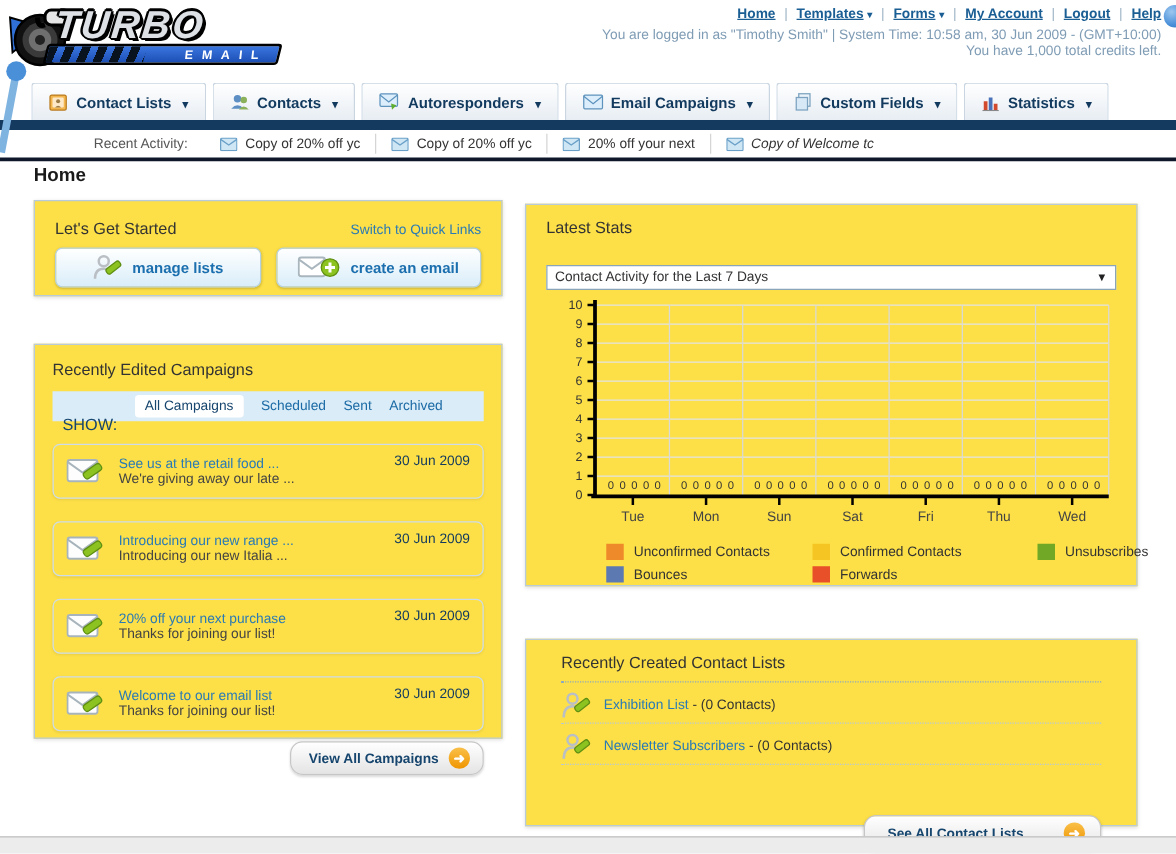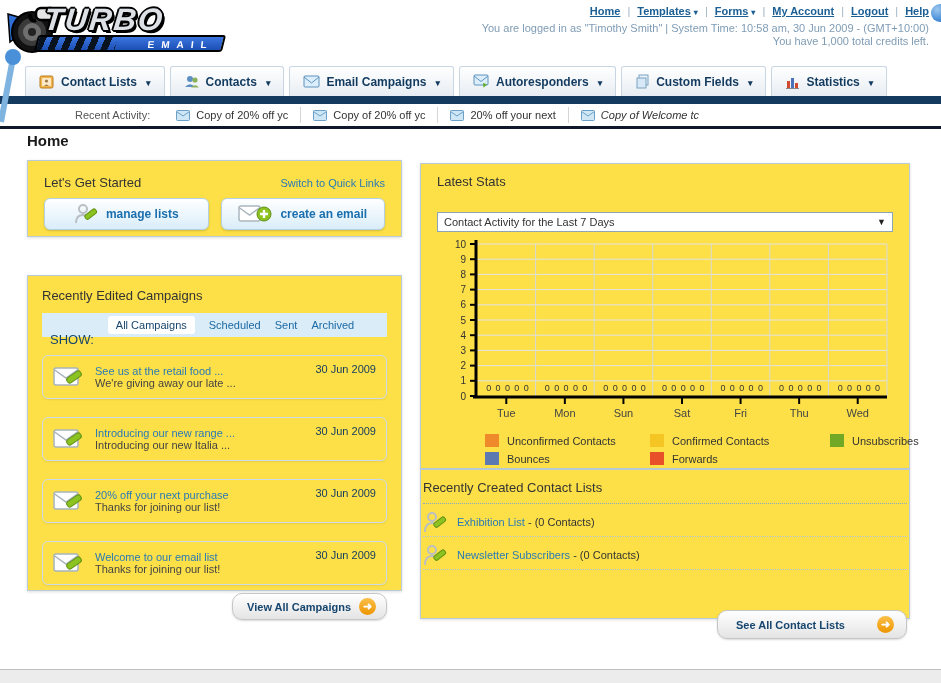--- a/index.html
+++ b/index.html
@@ -109,21 +109,21 @@
     margin-top:23px; height:20px; border:1px solid #8aa5b8; display:flex; align-items:center;
     justify-content:space-between; padding:0 6px; color:#333; font-size:11px; cursor:pointer; background:#fff;
   }
   .stats-select .sel-arrow { font-size:9px; color:#222; }
   #chart-holder { margin-top:2px; margin-left:-6px; }
   #legend { display:grid; grid-template-columns:165px 180px auto; row-gap:5px; margin-left:48px; margin-top:2px; }
   .legend-item { display:flex; align-items:center; gap:8px; font-size:11px; color:#333; }
   .legend-swatch { width:14px; height:13px; display:inline-block; }
 
   
-  .cl-panel { top:469px; left:420px; width:490px; height:150px; padding:10px 2px; }
+  .cl-panel { top:511px; left:420px; width:490px; height:150px; padding:10px 28px; }
   .cl-sep { border-bottom:1px dotted #8fa9bd; margin-top:8px; }
   .cl-row { display:flex; align-items:center; gap:10px; padding:5px 0 2px 0; border-bottom:1px dotted #b7c8d6; height:33px; }
   .cl-link { color:#2a7ab5; font-size:11px; cursor:pointer; }
   .cl-suffix { color:#333; font-size:11px; }
   .cl-btn-wrap { display:flex; justify-content:flex-end; margin-top:16px; }
 
   
   .footer { position:absolute; top:669px; left:0; width:941px; height:14px;
     background:#ececec; border-top:1px solid #bfbfbf; }
 
@@ -188,34 +188,34 @@
     <svg width="16" height="15" viewBox="0 0 16 15">
       <circle cx="6" cy="5" r="3" fill="#5d8fc4"></circle>
         <path d="M1 13 Q6 7.5 11 13 Z" fill="#5d8fc4"></path>
       <circle cx="11" cy="6" r="2.6" fill="#8bb25b"></circle>
         <path d="M7 13.5 Q11 9 15 13.5 Z" fill="#8bb25b"></path>
     </svg>
     <span>Contacts</span>
       <span class="caret"></span>
   </div>
   <div class="tab">
-    <svg width="17" height="13" viewBox="0 0 17 13">
-      <rect x="1" y="1" width="15" height="11" rx="1" fill="#dceefb" stroke="#5e93bd"></rect>
-      <path d="M1 2 L8.5 8 L16 2" fill="none" stroke="#5e93bd"></path>
-    </svg>
-    <span>Email Campaigns</span>
-      <span class="caret"></span>
-  </div>
-  <div class="tab">
     <svg width="17" height="15" viewBox="0 0 17 15">
       <rect x="1" y="1" width="14" height="10" rx="1" fill="#dceefb" stroke="#5e93bd"></rect>
       <path d="M1 2 L8 7.5 L15 2" fill="none" stroke="#5e93bd"></path>
       <path d="M9 11 L13 9 L13 14 Z" fill="#5fae2d" transform="rotate(45 12 11)"></path>
     </svg>
     <span>Autoresponders</span>
+      <span class="caret"></span>
+  </div>
+  <div class="tab">
+    <svg width="17" height="13" viewBox="0 0 17 13">
+      <rect x="1" y="1" width="15" height="11" rx="1" fill="#dceefb" stroke="#5e93bd"></rect>
+      <path d="M1 2 L8.5 8 L16 2" fill="none" stroke="#5e93bd"></path>
+    </svg>
+    <span>Email Campaigns</span>
       <span class="caret"></span>
   </div>
   <div class="tab">
     <svg width="15" height="15" viewBox="0 0 15 15">
       <rect x="4" y="1" width="9" height="10" fill="#eaf3fa" stroke="#7ba2c0"></rect>
       <rect x="2" y="4" width="9" height="10" fill="#d7e9f6" stroke="#7ba2c0"></rect>
     </svg>
     <span>Custom Fields</span>
       <span class="caret"></span>
   </div>

